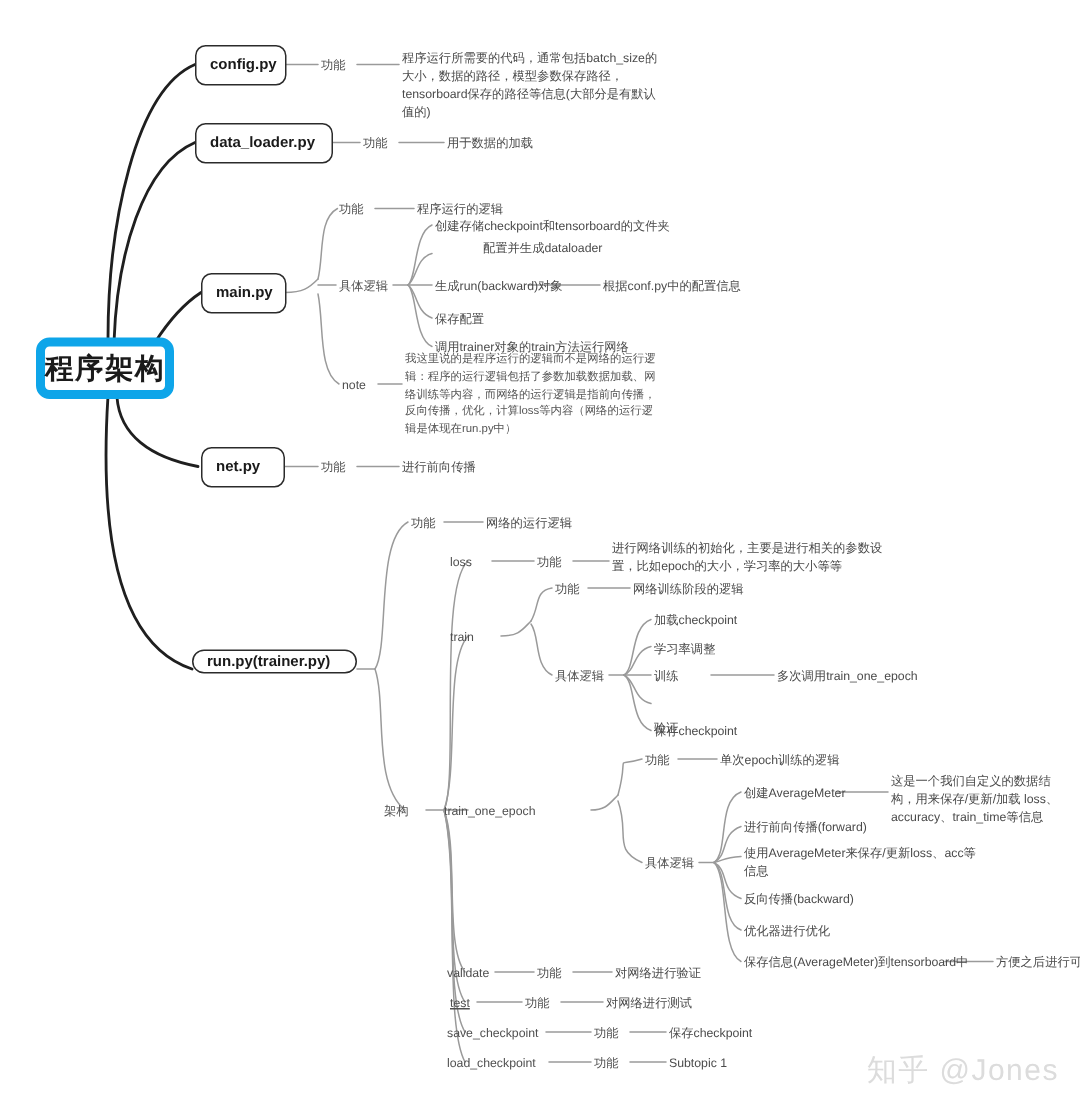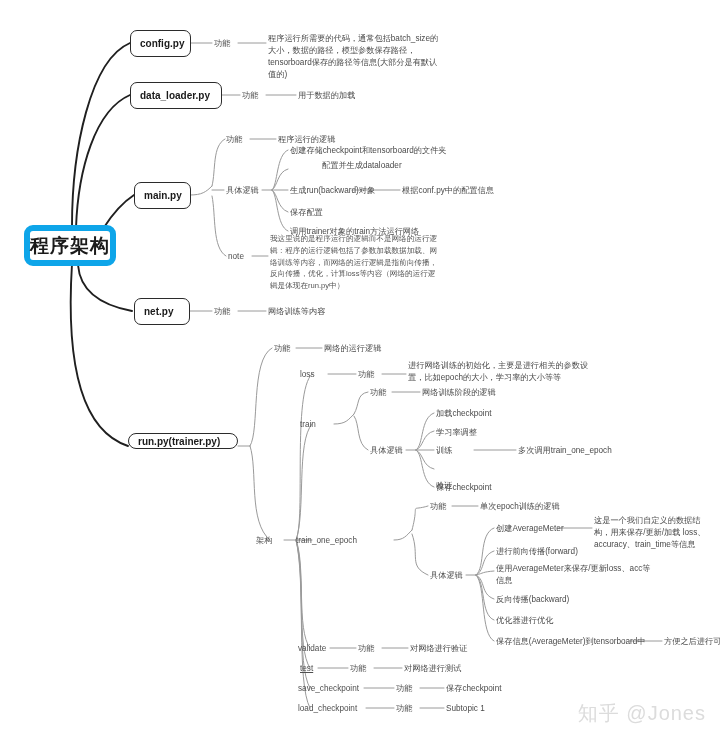--- a/index.html
+++ b/index.html
@@ -216,21 +216,21 @@
   <div class="txt" style="left:290px; top:207px;">保存配置</div>
   <div class="txt" style="left:290px; top:226px;">调用trainer对象的train方法运行网络</div>
 
   <div class="txt lvl2" style="left:228px; top:251px;">note</div>
   <div class="txt wrap note" style="left:270px; top:233px; width:172px;">我这里说的是程序运行的逻辑而不是网络的运行逻辑：程序的运行逻辑包括了参数加载数据加载、网络训练等内容，而网络的运行逻辑是指前向传播，反向传播，优化，计算loss等内容（网络的运行逻辑是体现在run.py中）</div>
 
   <div class="node box-node" style="left:134px; top:298px; width:56px; height:27px;">
     <span>net.py</span>
   </div>
   <div class="txt lvl2" style="left:214px; top:306px;">功能</div>
-  <div class="txt" style="left:268px; top:306px;">网络训练等内容</div>
+  <div class="txt" style="left:268px; top:306px;">进行前向传播</div>
 
   <div class="node box-node" style="left:128px; top:433px; width:110px; height:16px;border-radius:12px;">
     <span>run.py(trainer.py)</span>
   </div>
   <div class="txt lvl2" style="left:274px; top:343px;">功能</div>
   <div class="txt" style="left:324px; top:343px;">网络的运行逻辑</div>
 
   <div class="txt lvl2" style="left:256px; top:535px;">架构</div>
 
   <div class="txt lvl3" style="left:300px; top:369px;">loss</div>

